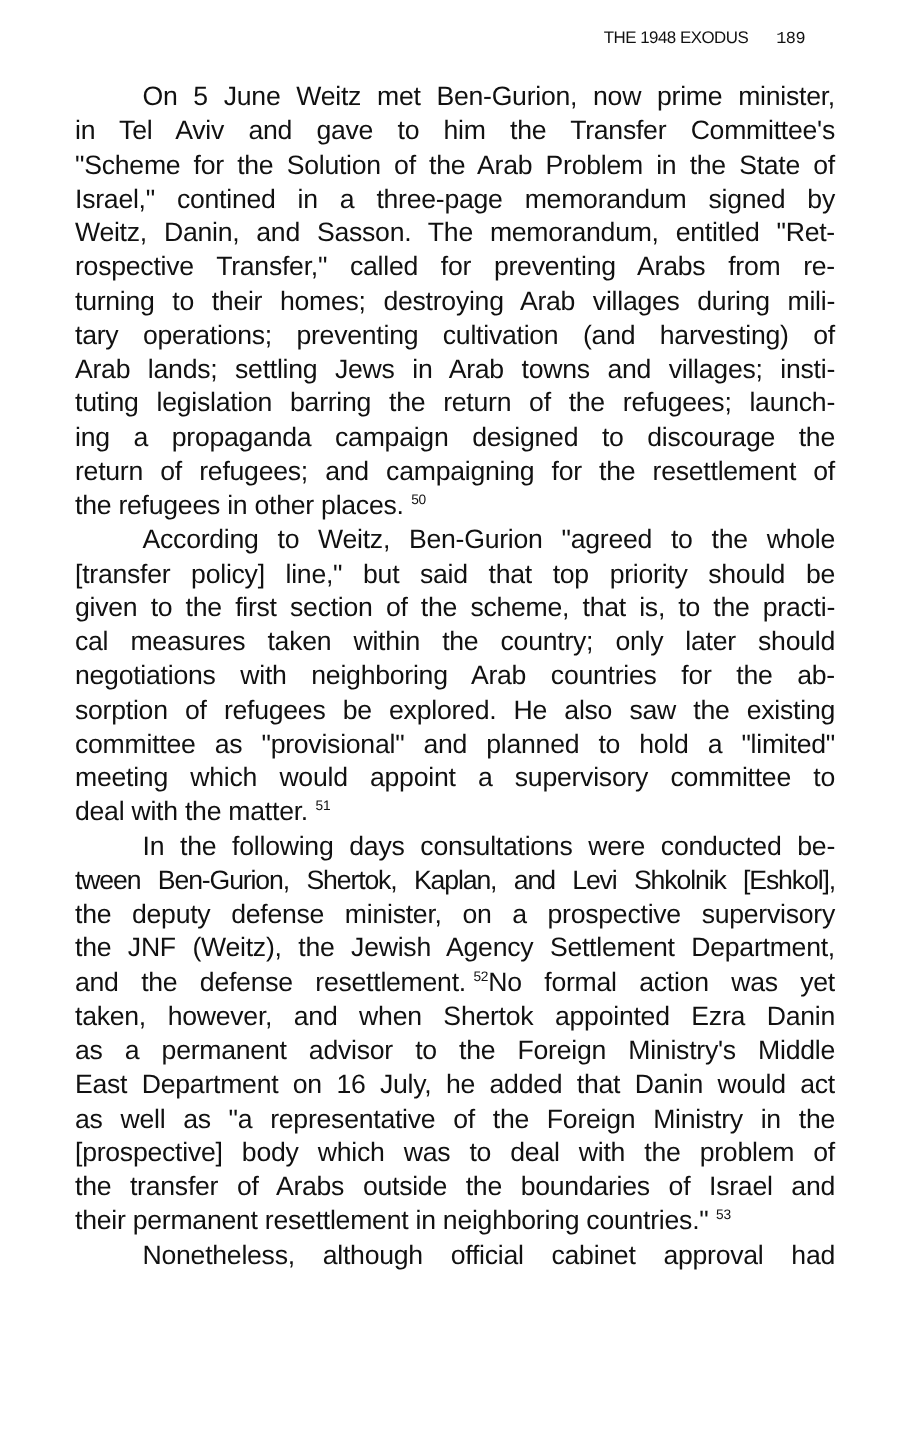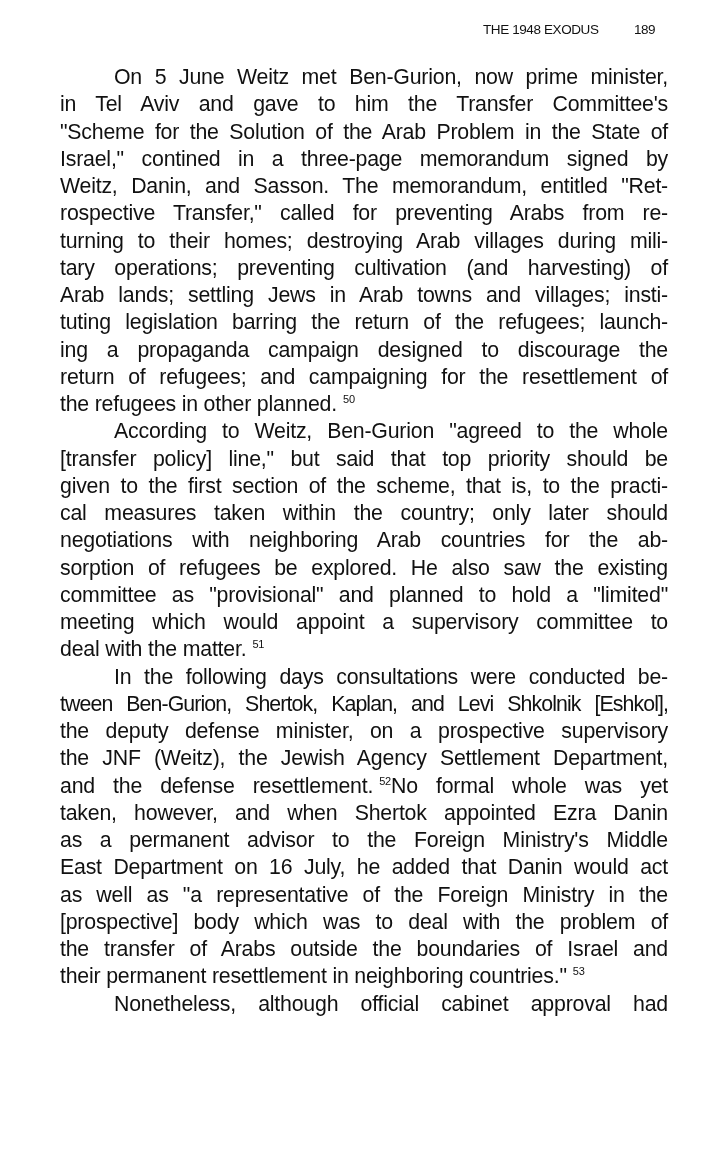--- a/index.html
+++ b/index.html
@@ -5,21 +5,21 @@
     html, body { margin: 0; padding: 0; background: #ffffff; }
     body {
       width: 727px; height: 1164px; position: relative; overflow: hidden;
       font-family: "Liberation Sans", sans-serif; color: #111111;
     }
     .running-head {
       position: absolute; top: 22px; left: 483px;
       font-size: 13.5px; letter-spacing: -0.4px; color: #111;
       white-space: nowrap;
     }
-    .running-head .page-no { margin-left: 32px; }
+    .running-head .page-no { margin-left: 19px; font-family: Liberation Mono, monospace; }
     .body-text {
       position: absolute; top: 64px; left: 60px; width: 608px;
       font-size: 21.3px; line-height: 27.25px;
     }
     .line {
       display: block; height: 27.25px; white-space: nowrap;
       text-align: justify; text-align-last: justify; letter-spacing: -0.2px;
     }
     .line.indent { padding-left: 54px; }
     .line.last { text-align-last: left; }
@@ -41,41 +41,41 @@
     <span class="line">"Scheme for the Solution of the Arab Problem in the State of</span>
     <span class="line">Israel," contined in a three-page memorandum signed by</span>
     <span class="line">Weitz, Danin, and Sasson. The memorandum, entitled "Ret-</span>
     <span class="line">rospective Transfer," called for preventing Arabs from re-</span>
     <span class="line">turning to their homes; destroying Arab villages during mili-</span>
     <span class="line">tary operations; preventing cultivation (and harvesting) of</span>
     <span class="line">Arab lands; settling Jews in Arab towns and villages; insti-</span>
     <span class="line">tuting legislation barring the return of the refugees; launch-</span>
     <span class="line">ing a propaganda campaign designed to discourage the</span>
     <span class="line">return of refugees; and campaigning for the resettlement of</span>
-    <span class="line last"><span>the refugees in other planned.</span><sup>50</sup></span>
+    <span class="line last"><span>the refugees in other places.</span><sup>50</sup></span>
   </div>
 
   <div>
     <span class="line indent">According to Weitz, Ben-Gurion "agreed to the whole</span>
     <span class="line">[transfer policy] line," but said that top priority should be</span>
     <span class="line">given to the first section of the scheme, that is, to the practi-</span>
     <span class="line">cal measures taken within the country; only later should</span>
     <span class="line">negotiations with neighboring Arab countries for the ab-</span>
     <span class="line">sorption of refugees be explored. He also saw the existing</span>
     <span class="line">committee as "provisional" and planned to hold a "limited"</span>
     <span class="line">meeting which would appoint a supervisory committee to</span>
     <span class="line last"><span>deal with the matter.</span><sup>51</sup></span>
   </div>
 
   <div>
     <span class="line indent">In the following days consultations were conducted be-</span>
     <span class="line" style="letter-spacing:-0.9px;">tween Ben-Gurion, Shertok, Kaplan, and Levi Shkolnik [Eshkol],</span>
     <span class="line">the deputy defense minister, on a prospective supervisory</span>
     <span class="line">the JNF (Weitz), the Jewish Agency Settlement Department,</span>
-    <span class="line"><span>and the defense resettlement.</span><sup>52</sup><span>No formal whole was yet</span></span>
+    <span class="line"><span>and the defense resettlement.</span><sup>52</sup><span>No formal action was yet</span></span>
     <span class="line">taken, however, and when Shertok appointed Ezra Danin</span>
     <span class="line">as a permanent advisor to the Foreign Ministry's Middle</span>
     <span class="line">East Department on 16 July, he added that Danin would act</span>
     <span class="line">as well as "a representative of the Foreign Ministry in the</span>
     <span class="line">[prospective] body which was to deal with the problem of</span>
     <span class="line">the transfer of Arabs outside the boundaries of Israel and</span>
     <span class="line last"><span>their permanent resettlement in neighboring countries."</span><sup>53</sup></span>
   </div>
 
   <div>

